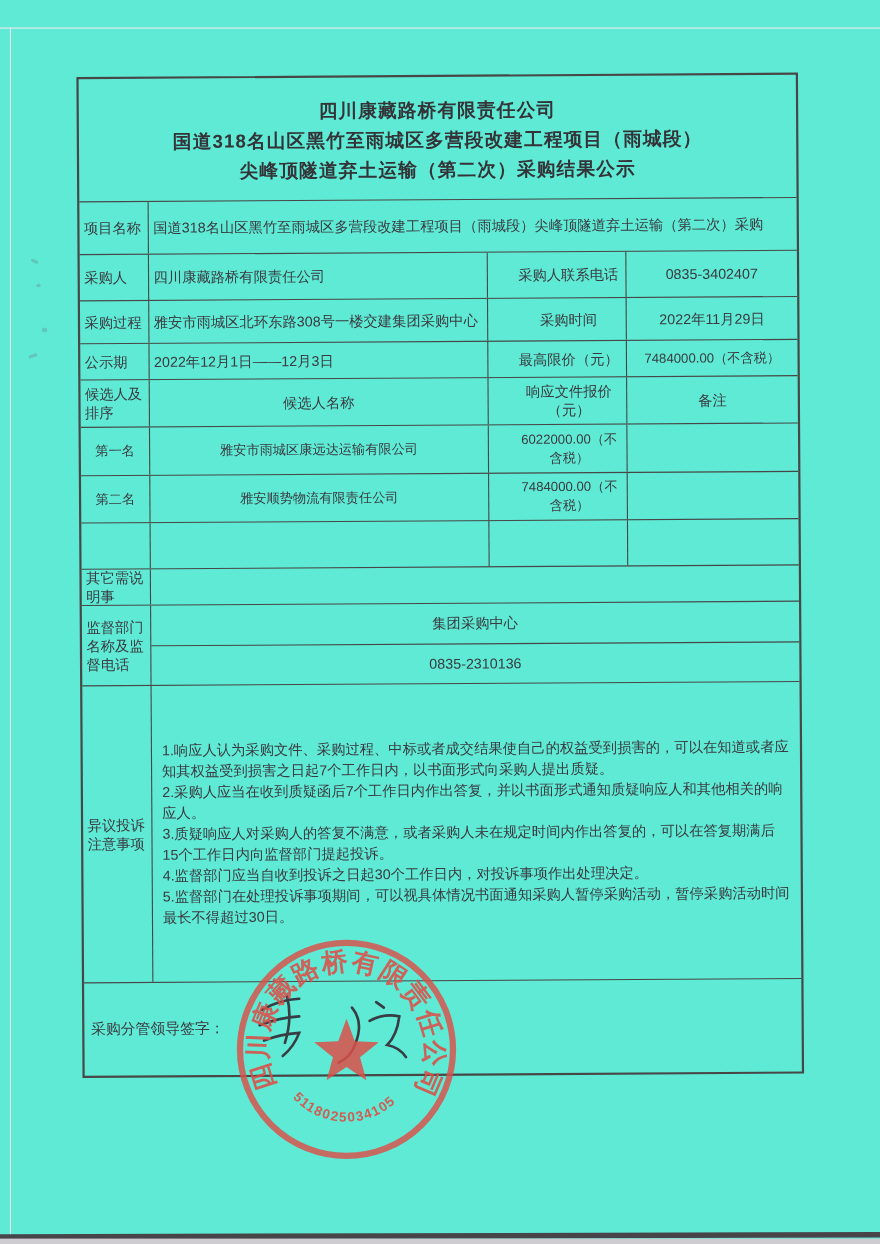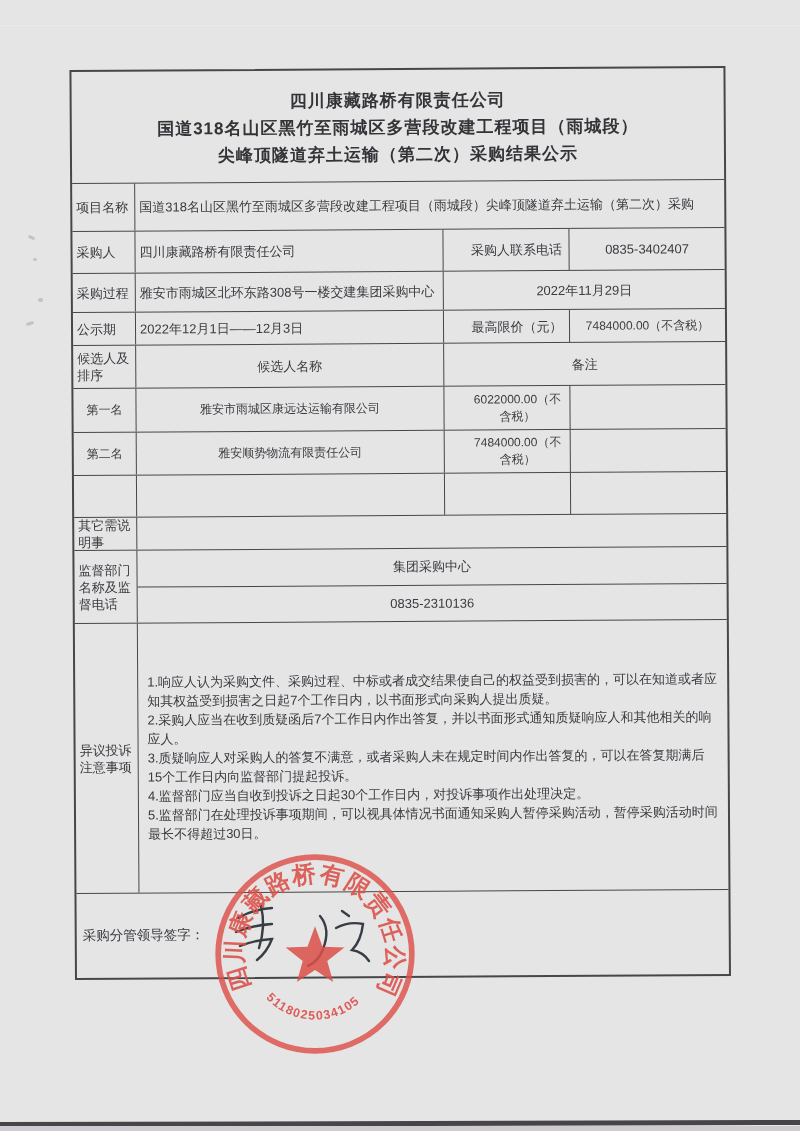--- a/index.html
+++ b/index.html
@@ -6,21 +6,21 @@
   body{
     width:800px;height:1131px;
     background:#ffffff;
     font-family:"Liberation Sans","DejaVu Sans",sans-serif;
     color:#3a3a40;
     position:relative;
     overflow:hidden;
   }
   .page{
     position:absolute;inset:0;
-    background:#e5e5e5;
+    background:#5eead4;
   }
   
   .edge-top{position:absolute;left:0;top:25px;width:100%;height:1px;background:#ece9ee;}
   .edge-left{position:absolute;left:9px;top:25px;width:1px;height:1098px;background:#e7e4e9;}
   .edge-bottom{position:absolute;left:0;top:1121px;width:100%;height:5px;background:#47444a;transform:rotate(-0.15deg);}
   .edge-bottom-shadow{position:absolute;left:0;top:1126px;width:100%;height:5px;background:#cfccd1;}
   .mark{position:absolute;background:rgba(110,105,118,.28);border-radius:2px;}
   .m1{left:28px;top:236px;width:7px;height:3px;transform:rotate(24deg);}
   .m2{left:38px;top:298px;width:5px;height:4px;}
   .m3{left:26px;top:322px;width:8px;height:3px;transform:rotate(-18deg);}
@@ -120,33 +120,35 @@
     <div class="row r-purchaser">
       <div class="cell c-label">采购人</div>
       <div class="cell c-main">四川康藏路桥有限责任公司</div>
       <div class="cell c-3 t-center">采购人联系电话</div>
       <div class="cell c-4 t-center">0835-3402407</div>
     </div>
 
     <div class="row r-location">
       <div class="cell c-label">采购过程</div>
       <div class="cell c-main">雅安市雨城区北环东路308号一楼交建集团采购中心</div>
+      <div class="cell c-3 t-center">采购时间</div>
       <div class="cell c-4 t-center">2022年11月29日</div>
     </div>
 
     <div class="row r-publicity">
       <div class="cell c-label">公示期</div>
       <div class="cell c-main">2022年12月1日——12月3日</div>
       <div class="cell c-3 t-center">最高限价（元）</div>
       <div class="cell c-4 t-center small-num">7484000.00（不含税）</div>
     </div>
 
     <div class="row r-candheader">
       <div class="cell c-label">候选人及排序</div>
       <div class="cell c-main t-center">候选人名称</div>
+      <div class="cell c-3 t-center">响应文件报价（元）</div>
       <div class="cell c-4 t-center">备注</div>
     </div>
 
     <div class="row r-first">
       <div class="cell c-label t-center small-num">第一名</div>
       <div class="cell c-main t-center small-num">雅安市雨城区康远达运输有限公司</div>
       <div class="cell c-3 t-center small-num">6022000.00（不含税）</div>
       <div class="cell c-4 t-center"></div>
     </div>
 

